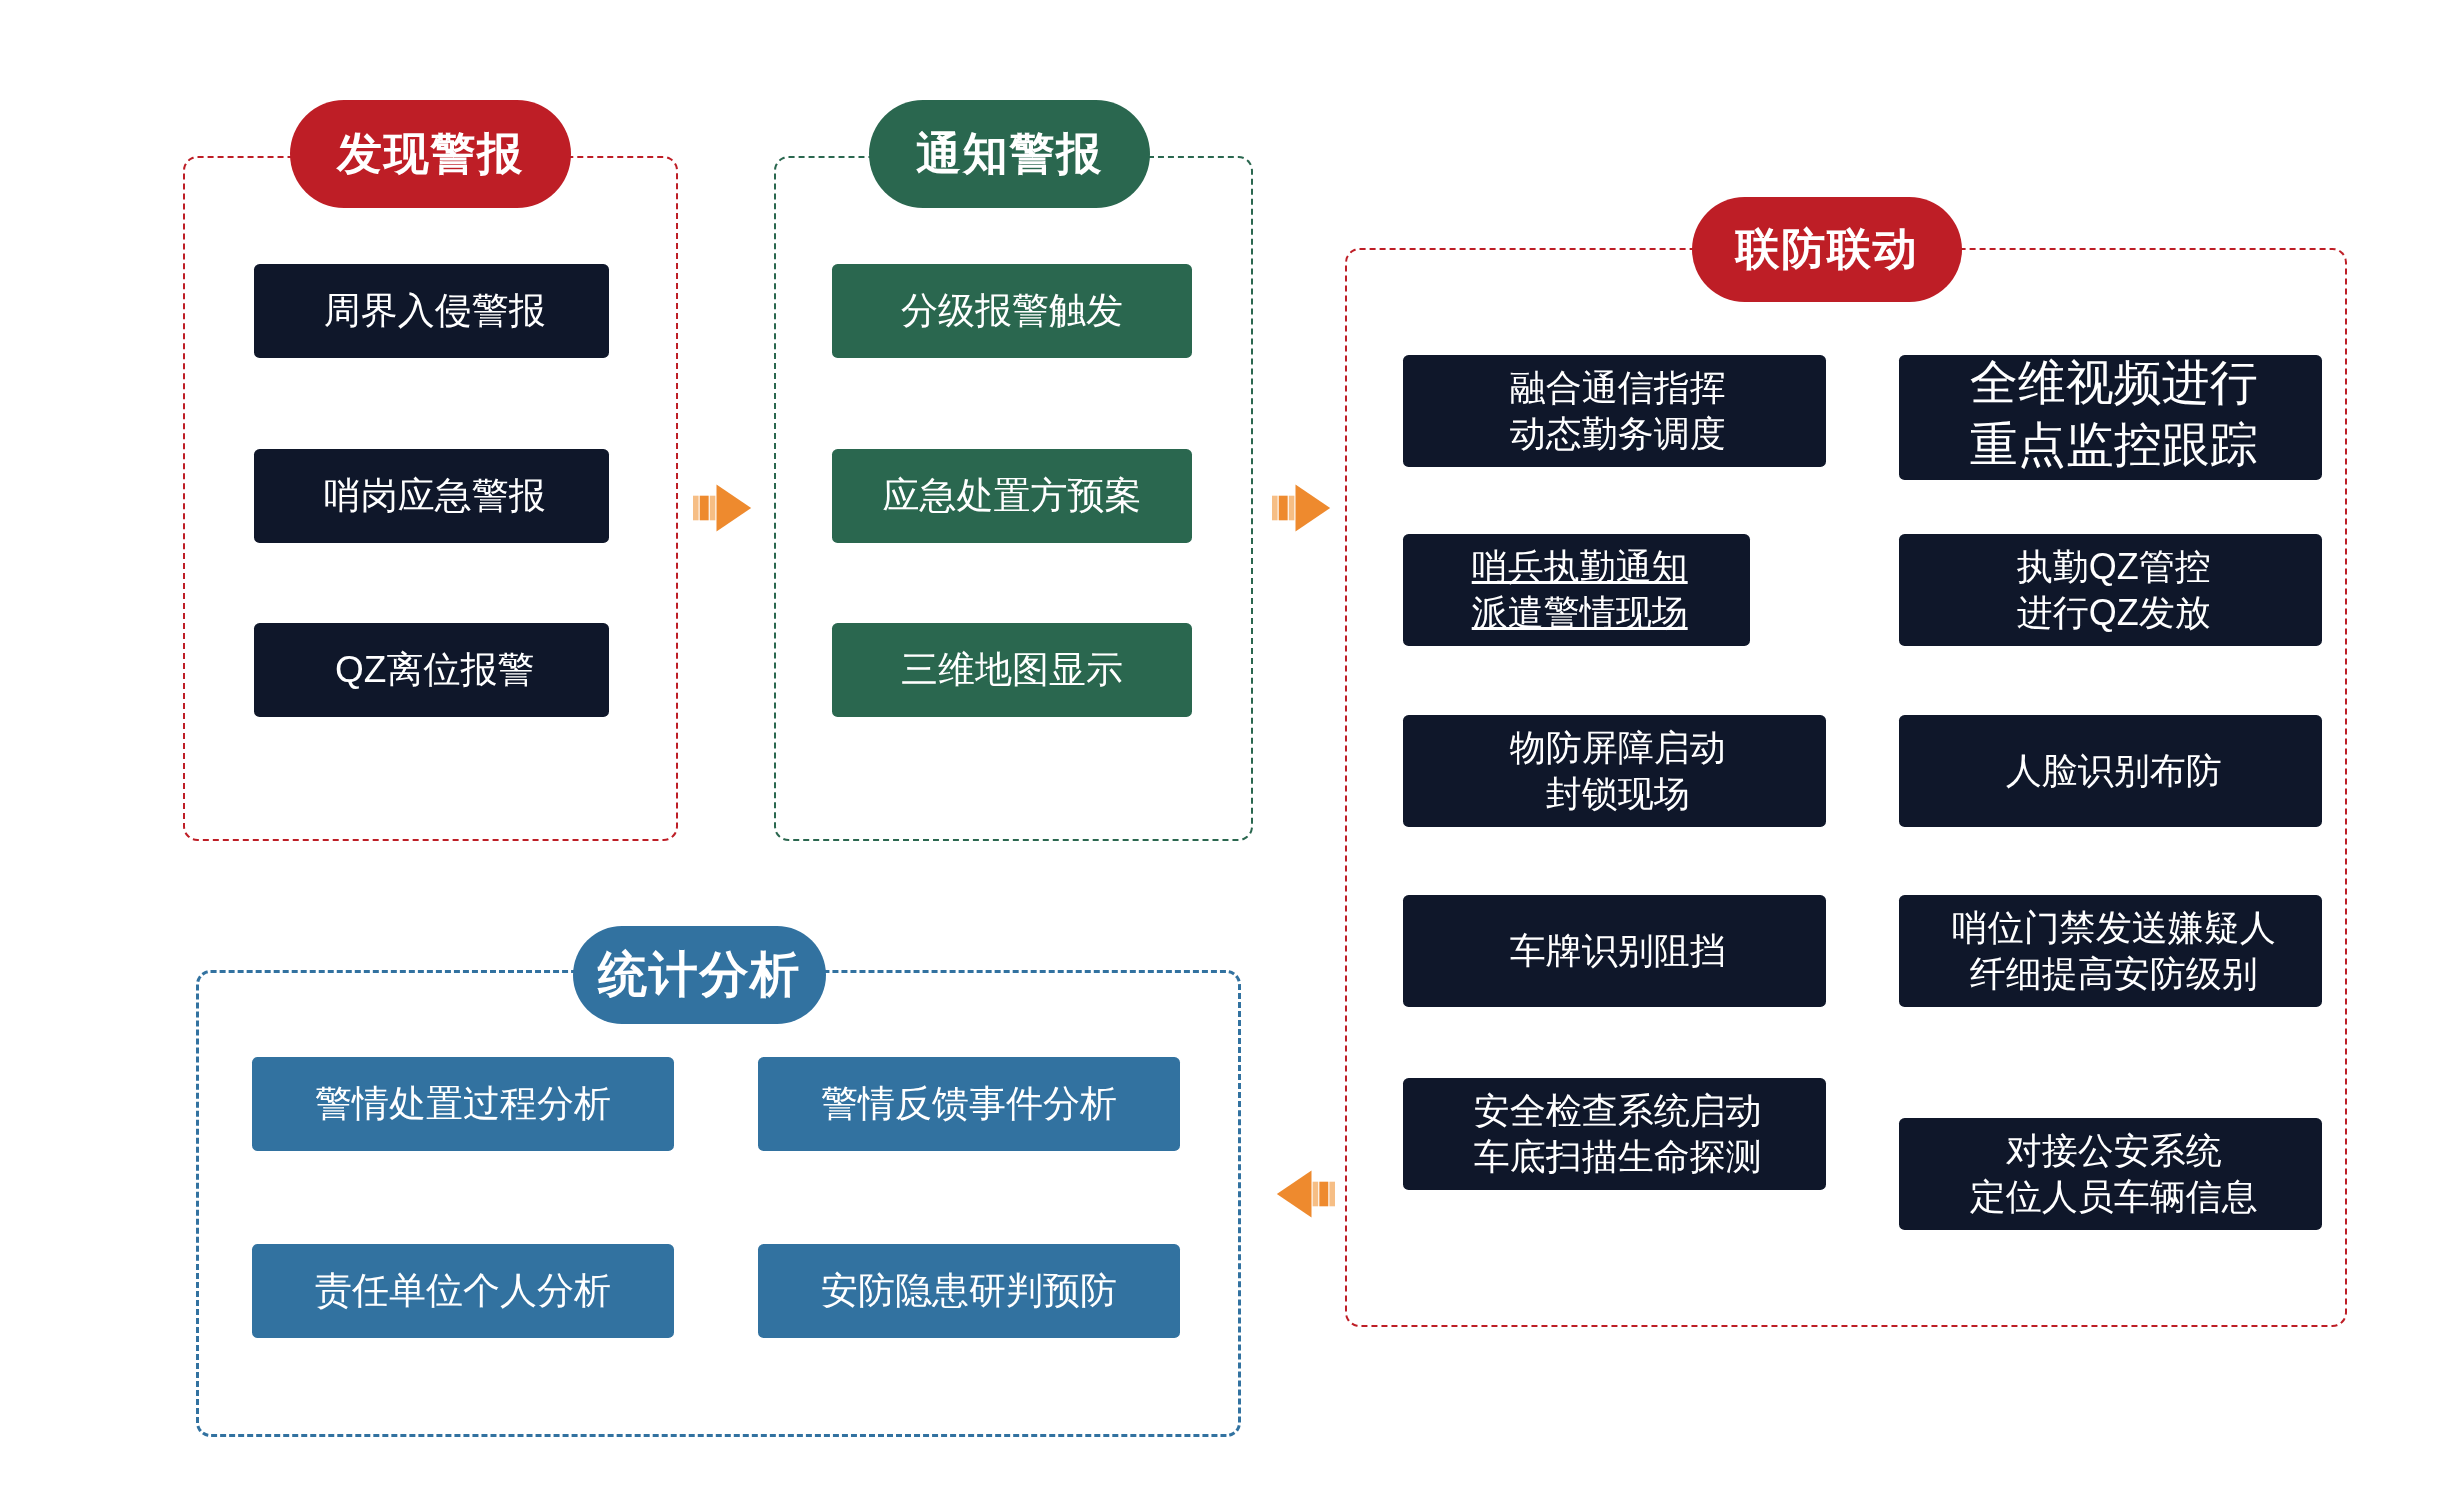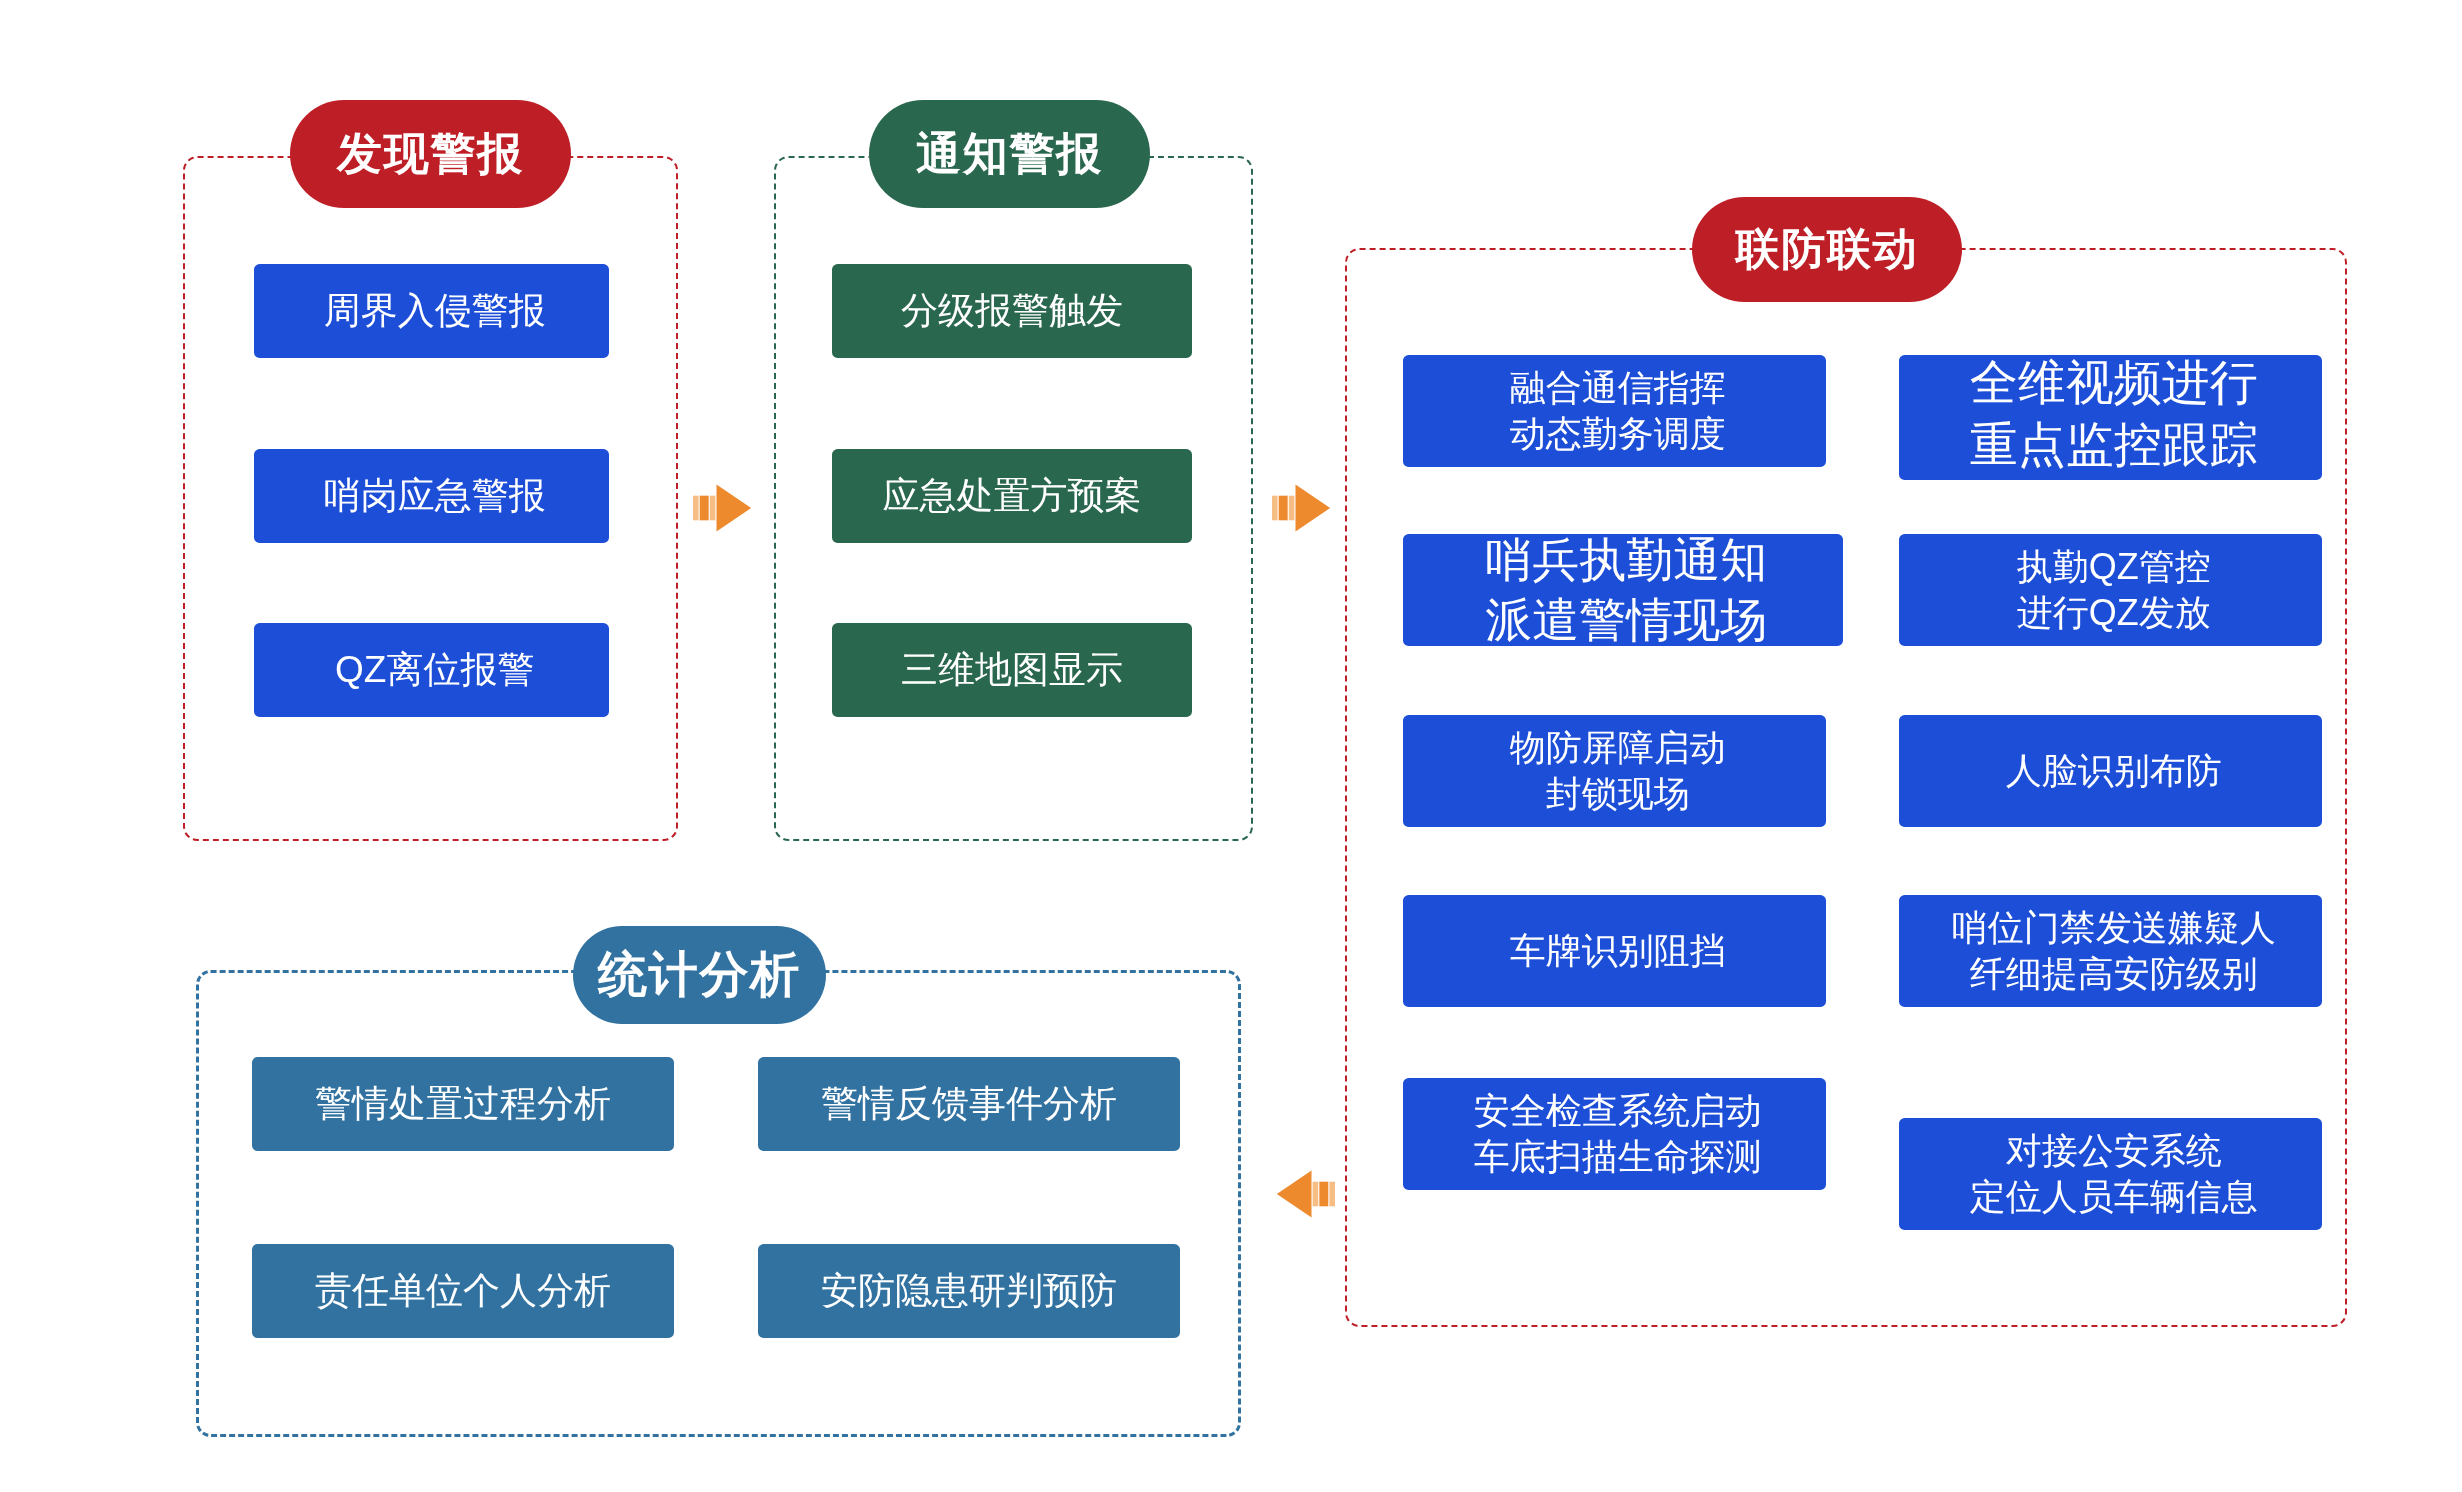--- a/index.html
+++ b/index.html
@@ -43,21 +43,21 @@
     position:absolute;
     box-sizing:border-box;
     display:flex;align-items:center;justify-content:center;
     text-align:center;
     color:#ffffff;
     border-radius:5.6px;
     line-height:1.28;
     white-space:pre-line;
     padding:2.2px 5.6px;
   }
-  .box.red  {background:#1d4ed8;padding-left:12px;}
+  .box.red  {background:#0f172a;padding-left:12px;}
   .box.green{background:#2A674F;}
   .box.blue {background:#3272A0;}
 
   
   .arrow{position:absolute;display:block;}
 </style>
 </head>
 <body>
 
 <div id="stage">
@@ -97,21 +97,21 @@
   <div class="panel red" style="left:1345px;top:248px;width:1002px;height:1079px;"></div>
 
   <div class="pill red" style="left:1692px;top:197px;width:270px;height:105px;font-size:44px;">
     <span>联防联动</span>
   </div>
 
   <div class="box red" style="left:1403px;top:355px;width:423px;height:112px;font-size:36px;">
     <span>融合通信指挥
 动态勤务调度</span>
   </div>
-  <div class="box red" style="left:1403px;top:534px;width:440px;height:112px;font-size:47px;">
+  <div class="box red" style="left:1403px;top:534px;width:347px;height:112px;font-size:36px;text-decoration:underline;">
     <span>哨兵执勤通知
 派遣警情现场</span>
   </div>
   <div class="box red" style="left:1403px;top:715px;width:423px;height:112px;font-size:36px;">
     <span>物防屏障启动
 封锁现场</span>
   </div>
   <div class="box red" style="left:1403px;top:895px;width:423px;height:112px;font-size:36px;">
     <span>车牌识别阻挡</span>
   </div>

